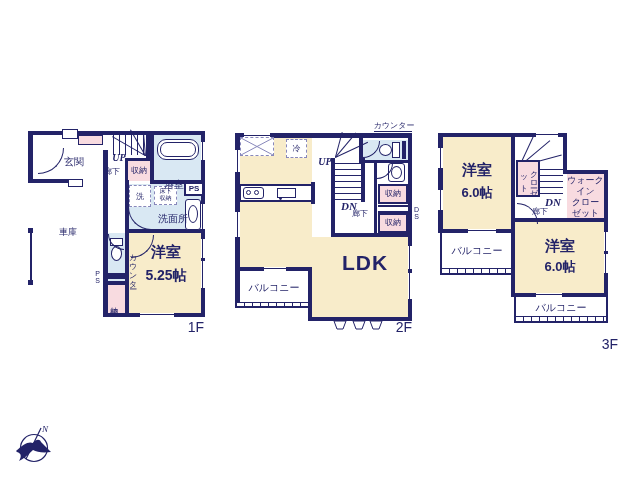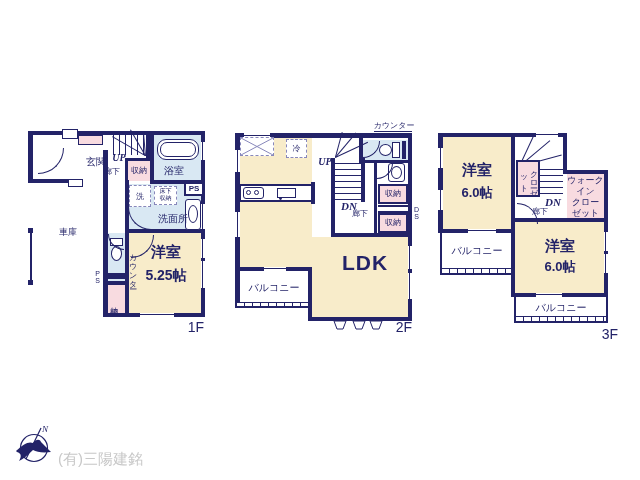--- a/index.html
+++ b/index.html
@@ -93,25 +93,25 @@
     <i class="ell" style="left:188px;top:205px;width:10px;height:18px"></i>
     <i class="rect" style="left:110px;top:238px;width:13px;height:8px"></i>
     <i class="ell" style="left:111px;top:246px;width:11px;height:15px"></i>
     <i class="navy" style="left:107px;top:273px;width:19px;height:6px"></i>
 
     <i class="arc a-br" style="left:38px;top:148px;width:26px;height:26px"></i>
     <i class="arc a-bl" style="left:128px;top:207px;width:23px;height:23px"></i>
     <i class="arc a-br" style="left:131px;top:235px;width:23px;height:23px"></i>
     <i class="arc a-bl" style="left:108px;top:234px;width:16px;height:16px"></i>
 
-    <span class="lbl" style="left:78px;top:156px;width:36px;font-size:10px">玄関</span>
+    <span class="lbl" style="left:56px;top:156px;width:36px;font-size:10px">玄関</span>
     <span class="lbl it" style="left:106px;top:152px;width:26px;font-size:10px">UP</span>
     <span class="lbl" style="left:100px;top:167px;width:24px;font-size:8px">廊下</span>
     <span class="lbl" style="left:128px;top:166px;width:22px;font-size:8px">収納</span>
-    <span class="lbl" style="left:155px;top:165px;width:38px;font-size:10px">浴室</span>
+    <span class="lbl" style="left:155px;top:179px;width:38px;font-size:10px">浴室</span>
     <span class="lbl b" style="left:184px;top:184px;width:20px;font-size:8px">PS</span>
     <span class="lbl" style="left:129px;top:192px;width:22px;font-size:8px">洗</span>
     <span class="lbl" style="left:154px;top:188px;width:23px;font-size:6px;line-height:7px">床下
 収納</span>
     <span class="lbl" style="left:148px;top:213px;width:50px;font-size:10px">洗面所</span>
     <span class="lbl" style="left:52px;top:227px;width:32px;font-size:9px">車庫</span>
     <span class="lbl vert upr" style="left:93px;top:266px;height:22px;font-size:7px">PS</span>
     <span class="lbl vert" style="left:128px;top:237px;height:58px;font-size:8px">カウンター</span>
     <span class="lbl b" style="left:136px;top:243px;width:60px;font-size:15px">洋室</span>
     <span class="lbl b" style="left:130px;top:267px;width:72px;font-size:14px">5.25帖</span>
@@ -241,26 +241,25 @@
     <span class="lbl it" style="left:541px;top:196px;width:24px;font-size:11px">DN</span>
     <span class="lbl" style="left:528px;top:207px;width:24px;font-size:8px">廊下</span>
     <span class="lbl" style="left:566px;top:175px;width:39px;font-size:9px;line-height:11px">ウォーク
 イン
 クロー
 ゼット</span>
     <span class="lbl b" style="left:532px;top:237px;width:56px;font-size:15px">洋室</span>
     <span class="lbl b" style="left:530px;top:260px;width:60px;font-size:13px">6.0帖</span>
     <span class="lbl" style="left:448px;top:245px;width:58px;font-size:10px">バルコニー</span>
     <span class="lbl" style="left:532px;top:302px;width:58px;font-size:10px">バルコニー</span>
-    <span class="lbl" style="left:597px;top:326px;width:26px;font-size:14px">3F</span>
+    <span class="lbl" style="left:597px;top:336px;width:26px;font-size:14px">3F</span>
   </div>
 
   <div class="fl">
     <svg style="left:14px;top:421px" width="44" height="50" viewBox="0 0 44 50">
       <circle cx="20" cy="27" r="13.5" fill="none" stroke="#232368" stroke-width="1.2"></circle>
       <line x1="12" y1="38" x2="27" y2="7" stroke="#232368" stroke-width="1.2"></line>
       <path d="M2,30 C9,23 15,20 19,22 C22,18 26,18 27,21 L37,31 C28,32 23,31 19,29 C14,34 9,38 5,40 C8,35 7,32 3,31 Z" fill="#232368"></path>
       <text x="28" y="11" font-size="9" font-style="italic" fill="#232368" font-family="Liberation Serif, DejaVu Serif, serif">N</text>
     </svg>
-    <span class="lbl gray" style="left:58px;top:450px;width:120px;font-size:15px;text-align:left">(有)三陽建銘</span>
   </div>
 
 </div>
 
 </body></html>

